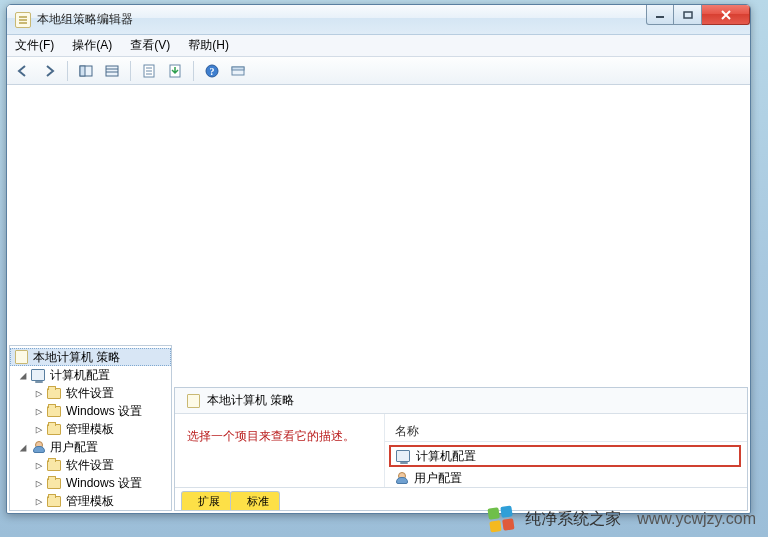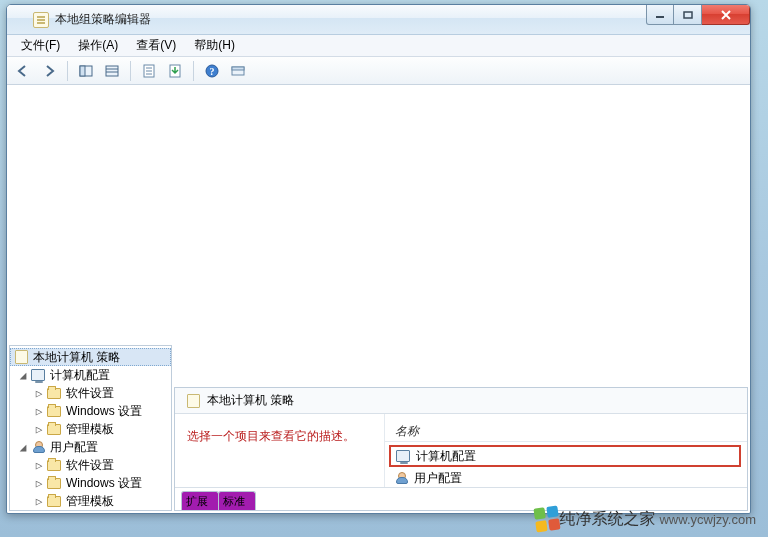--- a/index.html
+++ b/index.html
@@ -24,21 +24,21 @@
     display: flex;
     flex-direction: column;
     overflow: hidden;
   }
   .titlebar {
     height: 30px;
     background: linear-gradient(to bottom, #f8fbfd 0%, #e8f1f9 45%, #d5e6f4 46%, #dfecf7 100%);
     border-bottom: 1px solid #b8cde0;
     display: flex;
     align-items: center;
-    padding-left: 26px;
+    padding-left: 8px;
     position: relative;
   }
   .titlebar .tb-icon {
     width: 16px; height: 16px;
     background: #fdfae7;
     border: 1px solid #c9b873;
     border-radius: 2px;
     margin-right: 6px;
     position: relative;
   }
@@ -66,21 +66,20 @@
     border-color: #a13228;
     color: #fff;
     border-bottom-right-radius: 3px;
   }
   .winbtn.min { border-bottom-left-radius: 3px; }
   .menubar {
     height: 22px;
     background: #f4f7fb;
     border-bottom: 1px solid #d3dce6;
     display: flex; align-items: center;
-    padding-left: 6px;
     gap: 2px;
   }
   .menubar .mitem { padding: 2px 8px; cursor: default; }
   .toolbar {
     height: 28px;
     background: linear-gradient(to bottom, #fdfefe, #eef3f8);
     border-bottom: 1px solid #c8d4e0;
     display: flex; align-items: center;
     padding-left: 4px;
     gap: 2px;
@@ -143,55 +142,55 @@
   }
   .desc-col {
     width: 210px; padding: 14px 10px 0 12px;
     border-right: 1px solid #e4eaf0;
     color:#b91c1c;
   }
   .list-col { flex:1; padding-top:8px; }
   .list-header {
     height:20px; padding-left:10px; color:#333;
     border-bottom: 1px solid #e4eaf0;
-    display:flex; align-items:center;font-style:italic;
+    display:flex; align-items:center;
   }
   .list-item {
     height:18px; display:flex; align-items:center; gap:5px; padding-left:8px; margin-top:2px;
   }
   .list-item.highlight {
     border: 2px solid #d04030;
     margin: 3px 6px 1px 4px;
     padding: 1px 4px 1px 4px;
     height: 22px;
   }
   .tabs {
     height: 22px; display:flex; align-items:flex-end; padding-left:6px; gap:0;
     background:#fff;
   }
   .tab {
-    padding: 2px 10px 0 4px; height:19px;
+    padding: 2px 10px 0 16px; height:19px;
     border:1px solid #b8c6d4; border-bottom:none;
     border-radius: 3px 3px 0 0;
-    background:#a21caf;
+    background:#fde047;
     font-size:11px;
   }
   .tab + .tab { margin-left:-1px; }
   .watermark {
     position:absolute; right:12px; bottom:6px;
-    display:flex; align-items:center; gap:0;
+    display:flex; align-items:center; gap:12px;
     color:#333; font-size:16px; font-weight:500;text-align:right;
   }
   .wmicon {
     width:24px; height:24px; display:grid; grid-template-columns:1fr 1fr; grid-template-rows:1fr 1fr; gap:2px;
     transform: rotate(-8deg);
   }
   .wmicon span{ border-radius:2px; }
   .wm1{background:#6fbf4a;} .wm2{background:#2f9fd8;} .wm3{background:#f5b920;} .wm4{background:#e05a3a;}
-  .wmurl{ font-size:13px; color:#555; margin-left:4px; }
+  .wmurl{ font-size:16px; color:#555; margin-left:4px; }
 </style>
 </head>
 <body>
 
 <div class="window">
 
   <div class="titlebar">
     <div class="tb-icon"></div>
     <div class="title">本地组策略编辑器</div>
     <div class="winbtns">

